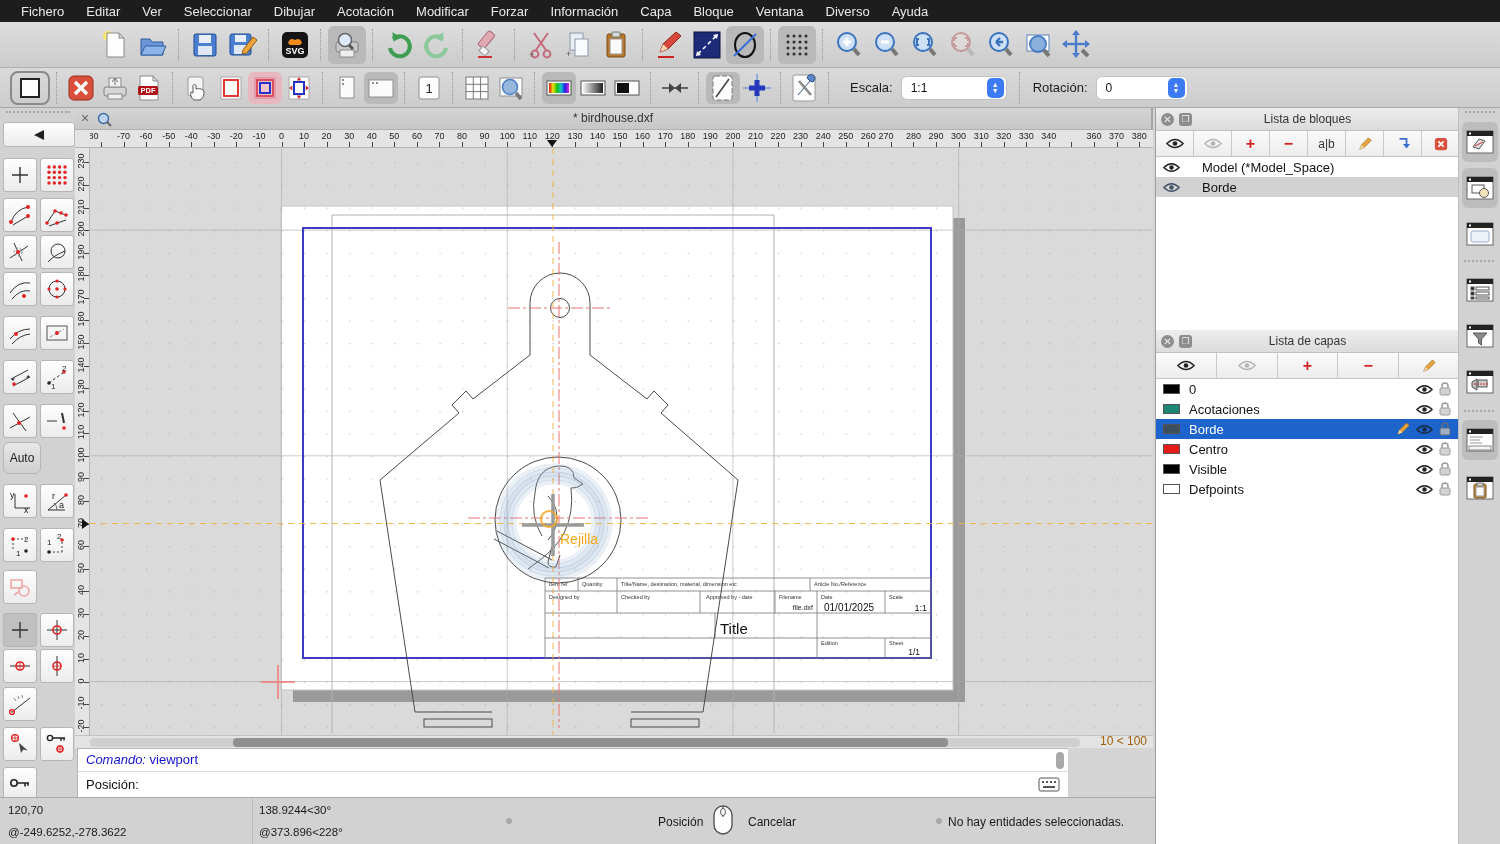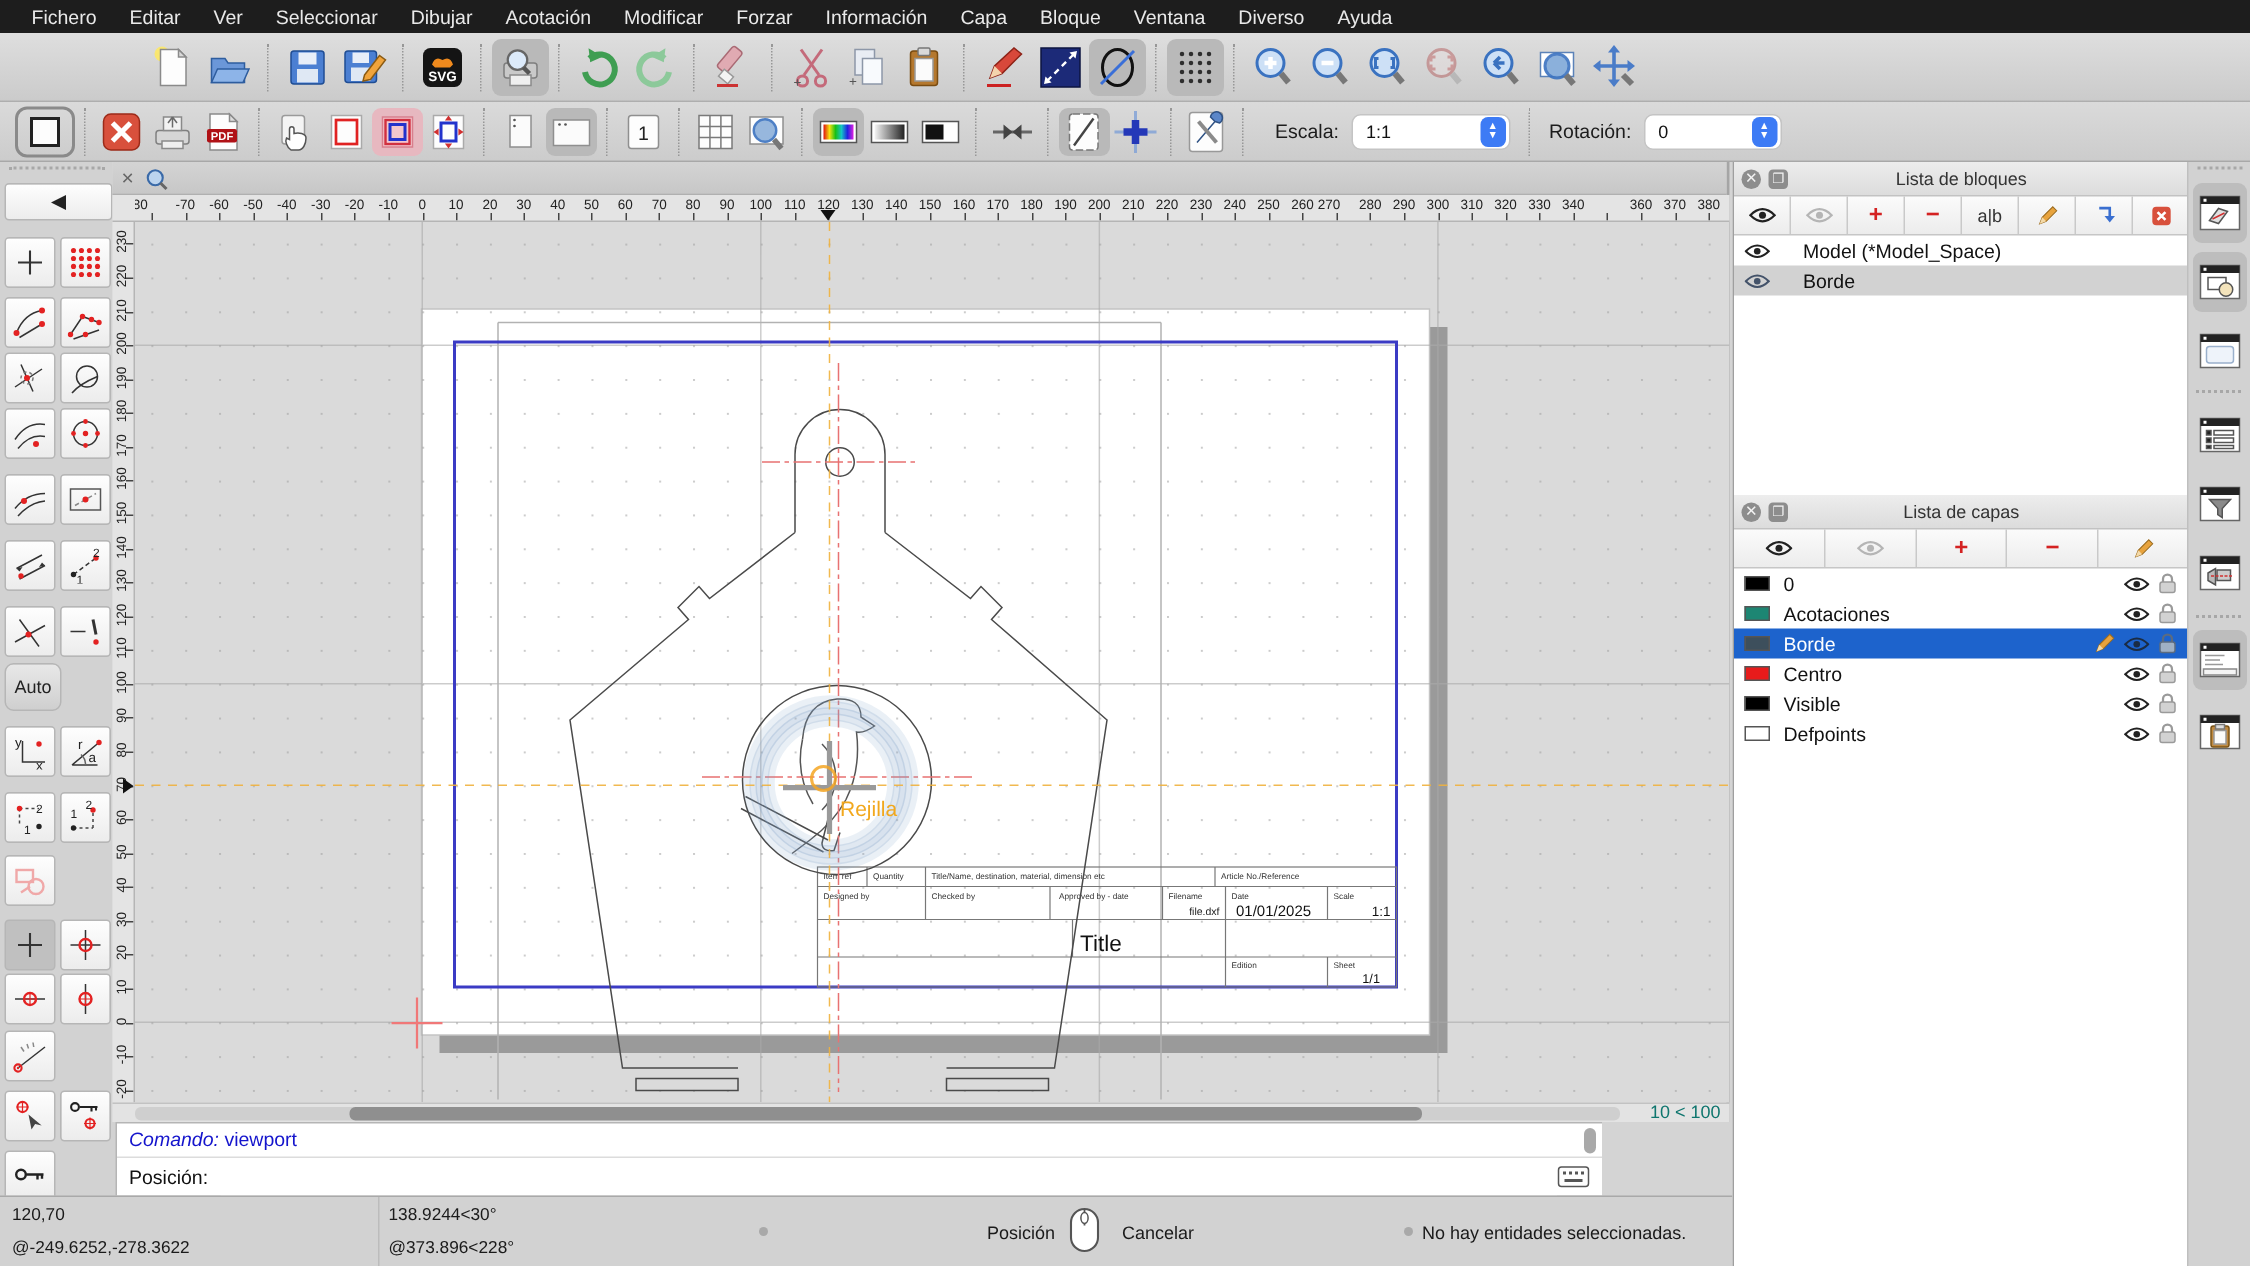--- a/index.html
+++ b/index.html
@@ -34,21 +34,21 @@
   .rlab{position:absolute;font-size:9px;color:#222;transform:translateX(-50%);top:1px;white-space:nowrap;}
   .rtick{position:absolute;bottom:0;width:1px;height:5px;background:#444;}
   .rlabv{position:absolute;font-size:9px;color:#222;left:-6px;width:24px;text-align:center;transform:rotate(-90deg);white-space:nowrap;}
   .rtickv{position:absolute;right:0;height:1px;width:5px;background:#444;}
   #tmarker{position:absolute;top:10px;width:0;height:0;border-left:5px solid transparent;border-right:5px solid transparent;border-top:7px solid #111;transform:translateX(-50%);}
   #lmarker{position:absolute;left:7px;width:0;height:0;border-top:5px solid transparent;border-bottom:5px solid transparent;border-left:7px solid #111;transform:translateY(-50%);}
   #drawing{position:absolute;left:15px;top:40px;width:1063px;height:587px;overflow:hidden;}
   #scrollrow{position:absolute;left:0;top:627px;width:1078px;height:13px;background:#e3e3e3;border-top:1px solid #c2c2c2;box-sizing:border-box;}
   #hscroll-track{position:absolute;left:15px;top:2px;width:990px;height:9px;background:#cfcfcf;border-radius:4px;}
   #hscroll-thumb{position:absolute;left:143px;top:0;width:715px;height:9px;background:#8f8f8f;border-radius:4px;}
-  #gridinfo{position:absolute;right:6px;top:-2px;font-size:12px;color:#0f766e;}
+  #gridinfo{position:absolute;right:6px;top:-2px;font-size:12px;color:#a16207;}
   
   #cmdarea{position:absolute;left:78px;top:748px;width:990px;height:49px;background:#fff;border-top:1px solid #b5b5b5;box-sizing:border-box;}
   #cmdline{position:absolute;left:0;top:0;width:100%;height:23px;border-bottom:1px solid #dcdcdc;box-sizing:border-box;font-size:13px;padding:3px 0 0 8px;color:#1414cc;}
   #cmdline .it{font-style:italic;}
   #cmdscroll{position:absolute;right:4px;top:3px;width:8px;height:17px;background:#a9a9a9;border-radius:4px;}
   #posrow{position:absolute;left:0;top:23px;width:100%;height:26px;box-sizing:border-box;font-size:13px;padding:5px 0 0 8px;color:#111;display:flex;}
   #posinput{flex:1;margin:0 30px 0 8px;background:#fff;border:none;outline:none;font-size:13px;}
   #kbicon{position:absolute;right:8px;top:28px;}
   
   #statusbar{position:absolute;left:0;top:797px;width:1155px;height:47px;background:#d2d2d2;border-top:1px solid #a9a9a9;box-sizing:border-box;font-size:11.5px;color:#1a1a1a;}
@@ -742,20 +742,21 @@
       </div>
   </div>
 
   <div id="canvaswrap">
     <div id="tabbar">
       <span id="tabclose">×</span>
       <svg style="position:absolute;left:22px;top:4px" width="15" height="15" viewBox="0 0 15 15">
           <circle cx="6.5" cy="6.5" r="5" fill="#bcd4ee" stroke="#3a6aa8" stroke-width="1.4"></circle>
           <line x1="10" y1="10" x2="14" y2="14" stroke="#666" stroke-width="2"></line>
         </svg>
+      <span id="tabtitle">* birdhouse.dxf</span>
     </div>
     <div id="ruler-corner"></div>
     <div id="ruler-top">
         <div class="rlab" style="left: 2px;">-80</div>
         <div class="rtick" style="left: 10.94px;"></div>
         <div class="rlab" style="left: 33.51px;">-70</div>
         <div class="rtick" style="left: 33.51px;"></div>
         <div class="rlab" style="left: 56.08px;">-60</div>
         <div class="rtick" style="left: 56.08px;"></div>
         <div class="rlab" style="left: 78.65px;">-50</div>

